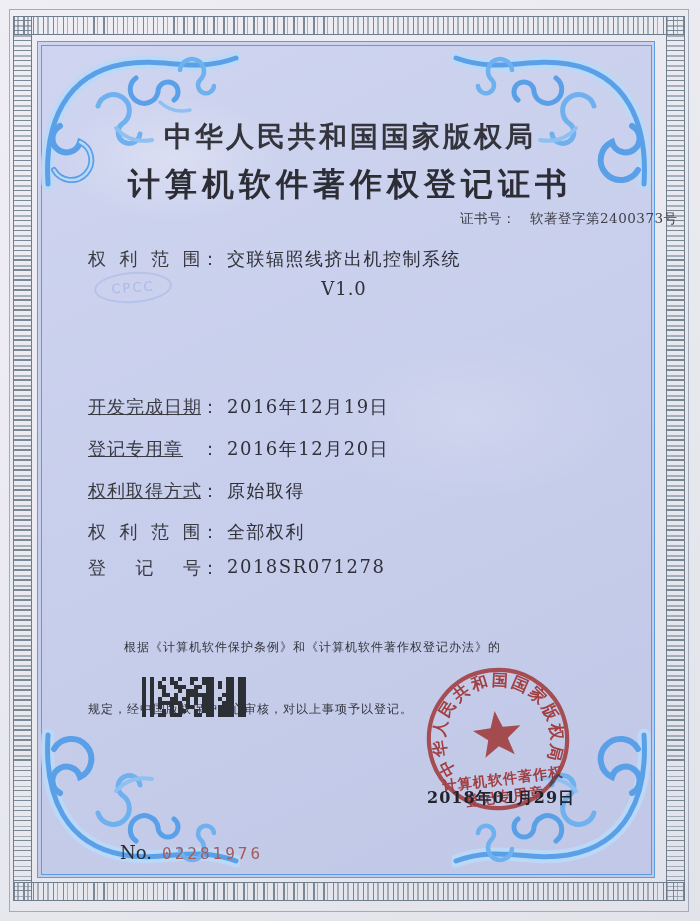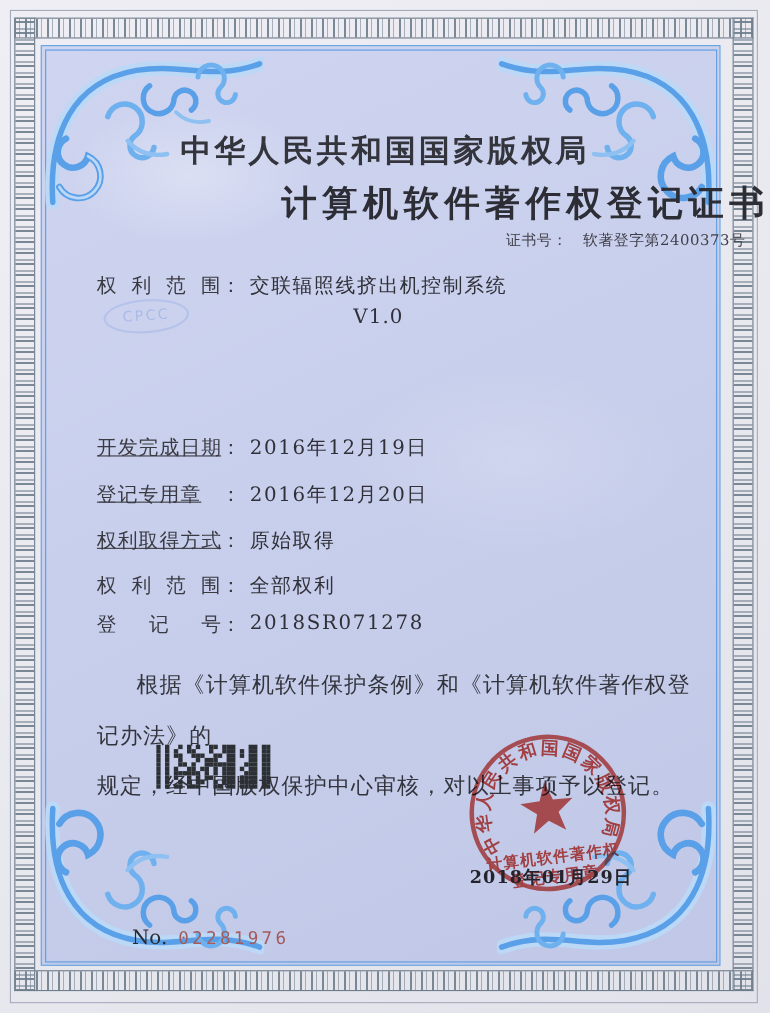--- a/index.html
+++ b/index.html
@@ -35,34 +35,34 @@
   }
   .blue-frame::after{content:"";position:absolute;inset:2.5px;border:1px solid #5b9ce2;pointer-events:none;}
   .corner{position:absolute;width:200px;height:148px;pointer-events:none;}
   .c-tl{left:40px;top:44px;}
   .c-tr{right:48px;top:44px;transform:scaleX(-1);}
   .c-bl{left:40px;bottom:46px;transform:scaleY(-1);}
   .c-br{right:48px;bottom:46px;transform:scale(-1,-1);}
   
   .authority{position:absolute;left:0;right:0;top:118px;text-align:center;
     font-size:28px;font-weight:600;letter-spacing:3px;color:#34343c;}
-  .cert-title{position:absolute;left:0;right:0;top:163px;text-align:right;
+  .cert-title{position:absolute;left:0;right:0;top:163px;text-align:center;
     font-size:32px;font-weight:700;letter-spacing:5px;color:#2d2d35;}
   .cert-no{position:absolute;left:432px;top:210px;font-size:13.5px;color:#40404a;letter-spacing:.5px;margin-left:28px;}
   .cert-no .gap{display:inline-block;width:14px;}
   .row{position:absolute;left:88px;font-size:18px;color:#33343c;white-space:nowrap;}
   .lbl{display:inline-block;width:113px;overflow:hidden;white-space:nowrap;vertical-align:top;color:#3a3a42;}
   .ls4{letter-spacing:13.5px;}
   .ls6{letter-spacing:1px;text-decoration:underline;}
   .ls3{letter-spacing:29.5px;}
   .colon{display:inline-block;width:16px;vertical-align:top;color:#3a3a42;}
   .val{display:inline-block;margin-left:10px;letter-spacing:1.5px;vertical-align:top;color:#303038;text-align:center;}
   .val .v2{margin-top:7px;letter-spacing:1px;}
-  .statement{position:absolute;left:88px;top:599px;width:560px;font-size:20px;
-    line-height:46px;color:#33343c;letter-spacing:1px;}
+  .statement{position:absolute;left:88px;top:616px;width:560px;font-size:12px;
+    line-height:62px;color:#33343c;letter-spacing:1px;}
   .statement .l1{text-indent:36px;}
   
   .barcode{position:absolute;left:142px;top:676px;width:104px;height:42px;}
   
   .seal{position:absolute;left:409px;top:650px;width:178px;height:178px;transform:rotate(-7deg);opacity:.92;mix-blend-mode:multiply;}
   .issue-date{position:absolute;left:427px;top:788px;font-size:16px;font-weight:700;color:#23232b;letter-spacing:1px;}
   .serial{position:absolute;left:120px;top:842px;font-size:18px;color:#2b2b31;}
   .serial .num{font-family:"DejaVu Sans Mono","Liberation Mono",monospace;font-size:16px;color:#a35b5b;letter-spacing:3px;margin-left:10px;}
   
   .wm{position:absolute;left:94px;top:272px;width:74px;height:27px;border:2px solid rgba(115,150,225,.25);

